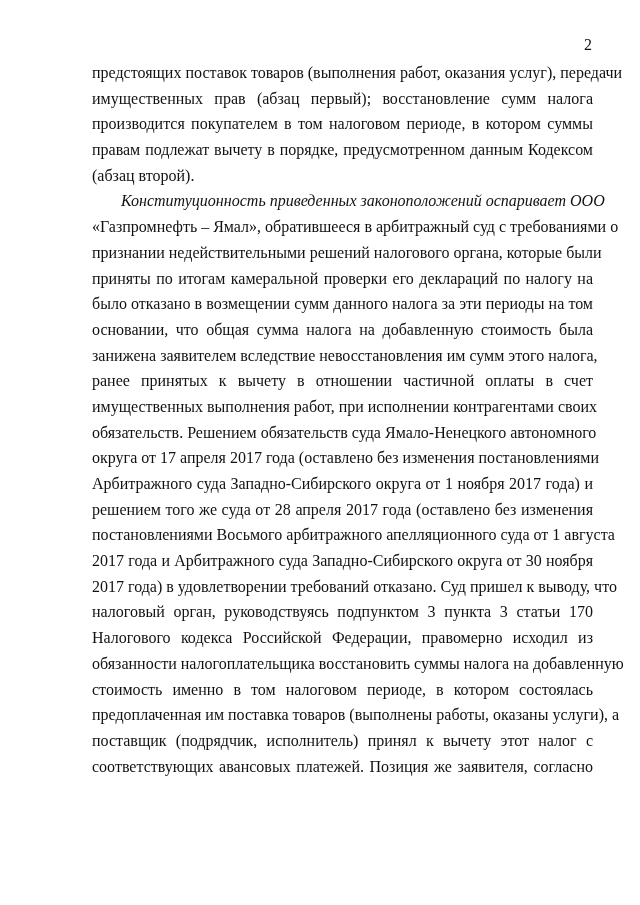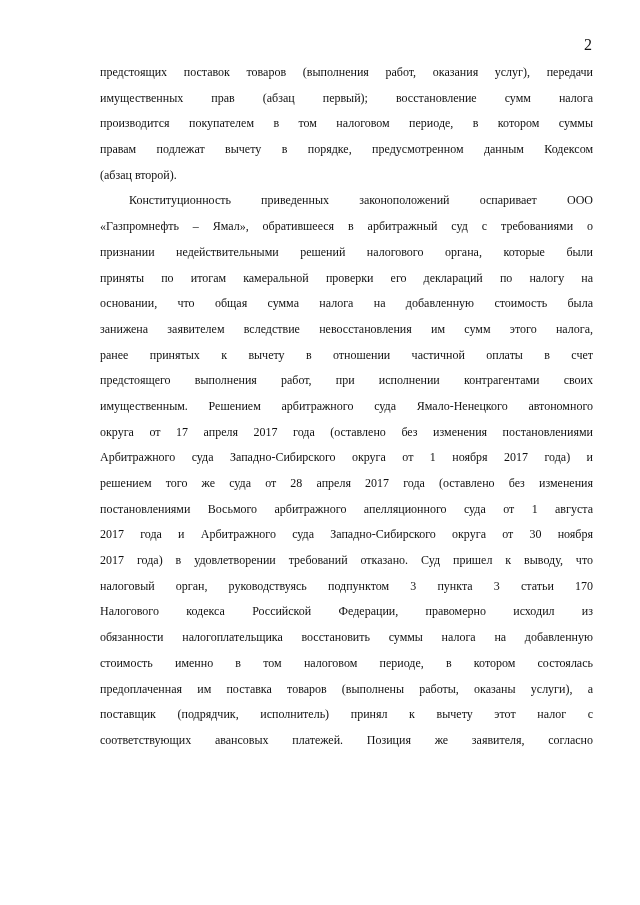--- a/index.html
+++ b/index.html
@@ -9,46 +9,47 @@
     font-family: "Liberation Serif", "DejaVu Serif", serif; color: #111;
   }
   .page-number {
     position: absolute; top: 36px; right: 48px;
     font-size: 16px; line-height: 18px;
   }
   .body {
     position: absolute; left: 92px; top: 60px; width: 501px;
   }
   .line {
-    display: block; height: 25.7px; line-height: 25.7px; font-size: 12px;
-    white-space: nowrap; text-align: justify; text-align-last: justify; margin-left: 8px;
+    display: block; height: 25.7px; line-height: 25.7px; font-size: 16px;
+    white-space: nowrap; text-align: justify; text-align-last: justify;
   }
   .line.last { text-align-last: left; }
-  .line.indent { padding-left: 29px; }
+  .line.indent { padding-left: 29px; font-style: italic; }
 </style>
 </head>
 <body>
 
 <div class="page">
   <div class="page-number">2</div>
   <div class="body" id="body">
       <span class="line">предстоящих поставок товаров (выполнения работ, оказания услуг), передачи</span>
       <span class="line">имущественных прав (абзац первый); восстановление сумм налога</span>
       <span class="line">производится покупателем в том налоговом периоде, в котором суммы</span>
       <span class="line">правам подлежат вычету в порядке, предусмотренном данным Кодексом</span>
       <span class="line last">(абзац второй).</span>
       <span class="line indent">Конституционность приведенных законоположений оспаривает ООО</span>
       <span class="line">«Газпромнефть – Ямал», обратившееся в арбитражный суд с требованиями о</span>
       <span class="line">признании недействительными решений налогового органа, которые были</span>
       <span class="line">приняты по итогам камеральной проверки его деклараций по налогу на</span>
+      <span class="line">было отказано в возмещении сумм данного налога за эти периоды на том</span>
       <span class="line">основании, что общая сумма налога на добавленную стоимость была</span>
       <span class="line">занижена заявителем вследствие невосстановления им сумм этого налога,</span>
       <span class="line">ранее принятых к вычету в отношении частичной оплаты в счет</span>
-      <span class="line">предстоящего выполнения работ, при исполнении контрагентами своих</span>
-      <span class="line">имущественным. Решением арбитражного суда Ямало-Ненецкого автономного</span>
+      <span class="line">имущественных выполнения работ, при исполнении контрагентами своих</span>
+      <span class="line">обязательств. Решением обязательств суда Ямало-Ненецкого автономного</span>
       <span class="line">округа от 17 апреля 2017 года (оставлено без изменения постановлениями</span>
       <span class="line">Арбитражного суда Западно-Сибирского округа от 1 ноября 2017 года) и</span>
       <span class="line">решением того же суда от 28 апреля 2017 года (оставлено без изменения</span>
       <span class="line">постановлениями Восьмого арбитражного апелляционного суда от 1 августа</span>
       <span class="line">2017 года и Арбитражного суда Западно-Сибирского округа от 30 ноября</span>
       <span class="line">2017 года) в удовлетворении требований отказано. Суд пришел к выводу, что</span>
       <span class="line">налоговый орган, руководствуясь подпунктом 3 пункта 3 статьи 170</span>
       <span class="line">Налогового кодекса Российской Федерации, правомерно исходил из</span>
       <span class="line">обязанности налогоплательщика восстановить суммы налога на добавленную</span>
       <span class="line">стоимость именно в том налоговом периоде, в котором состоялась</span>

